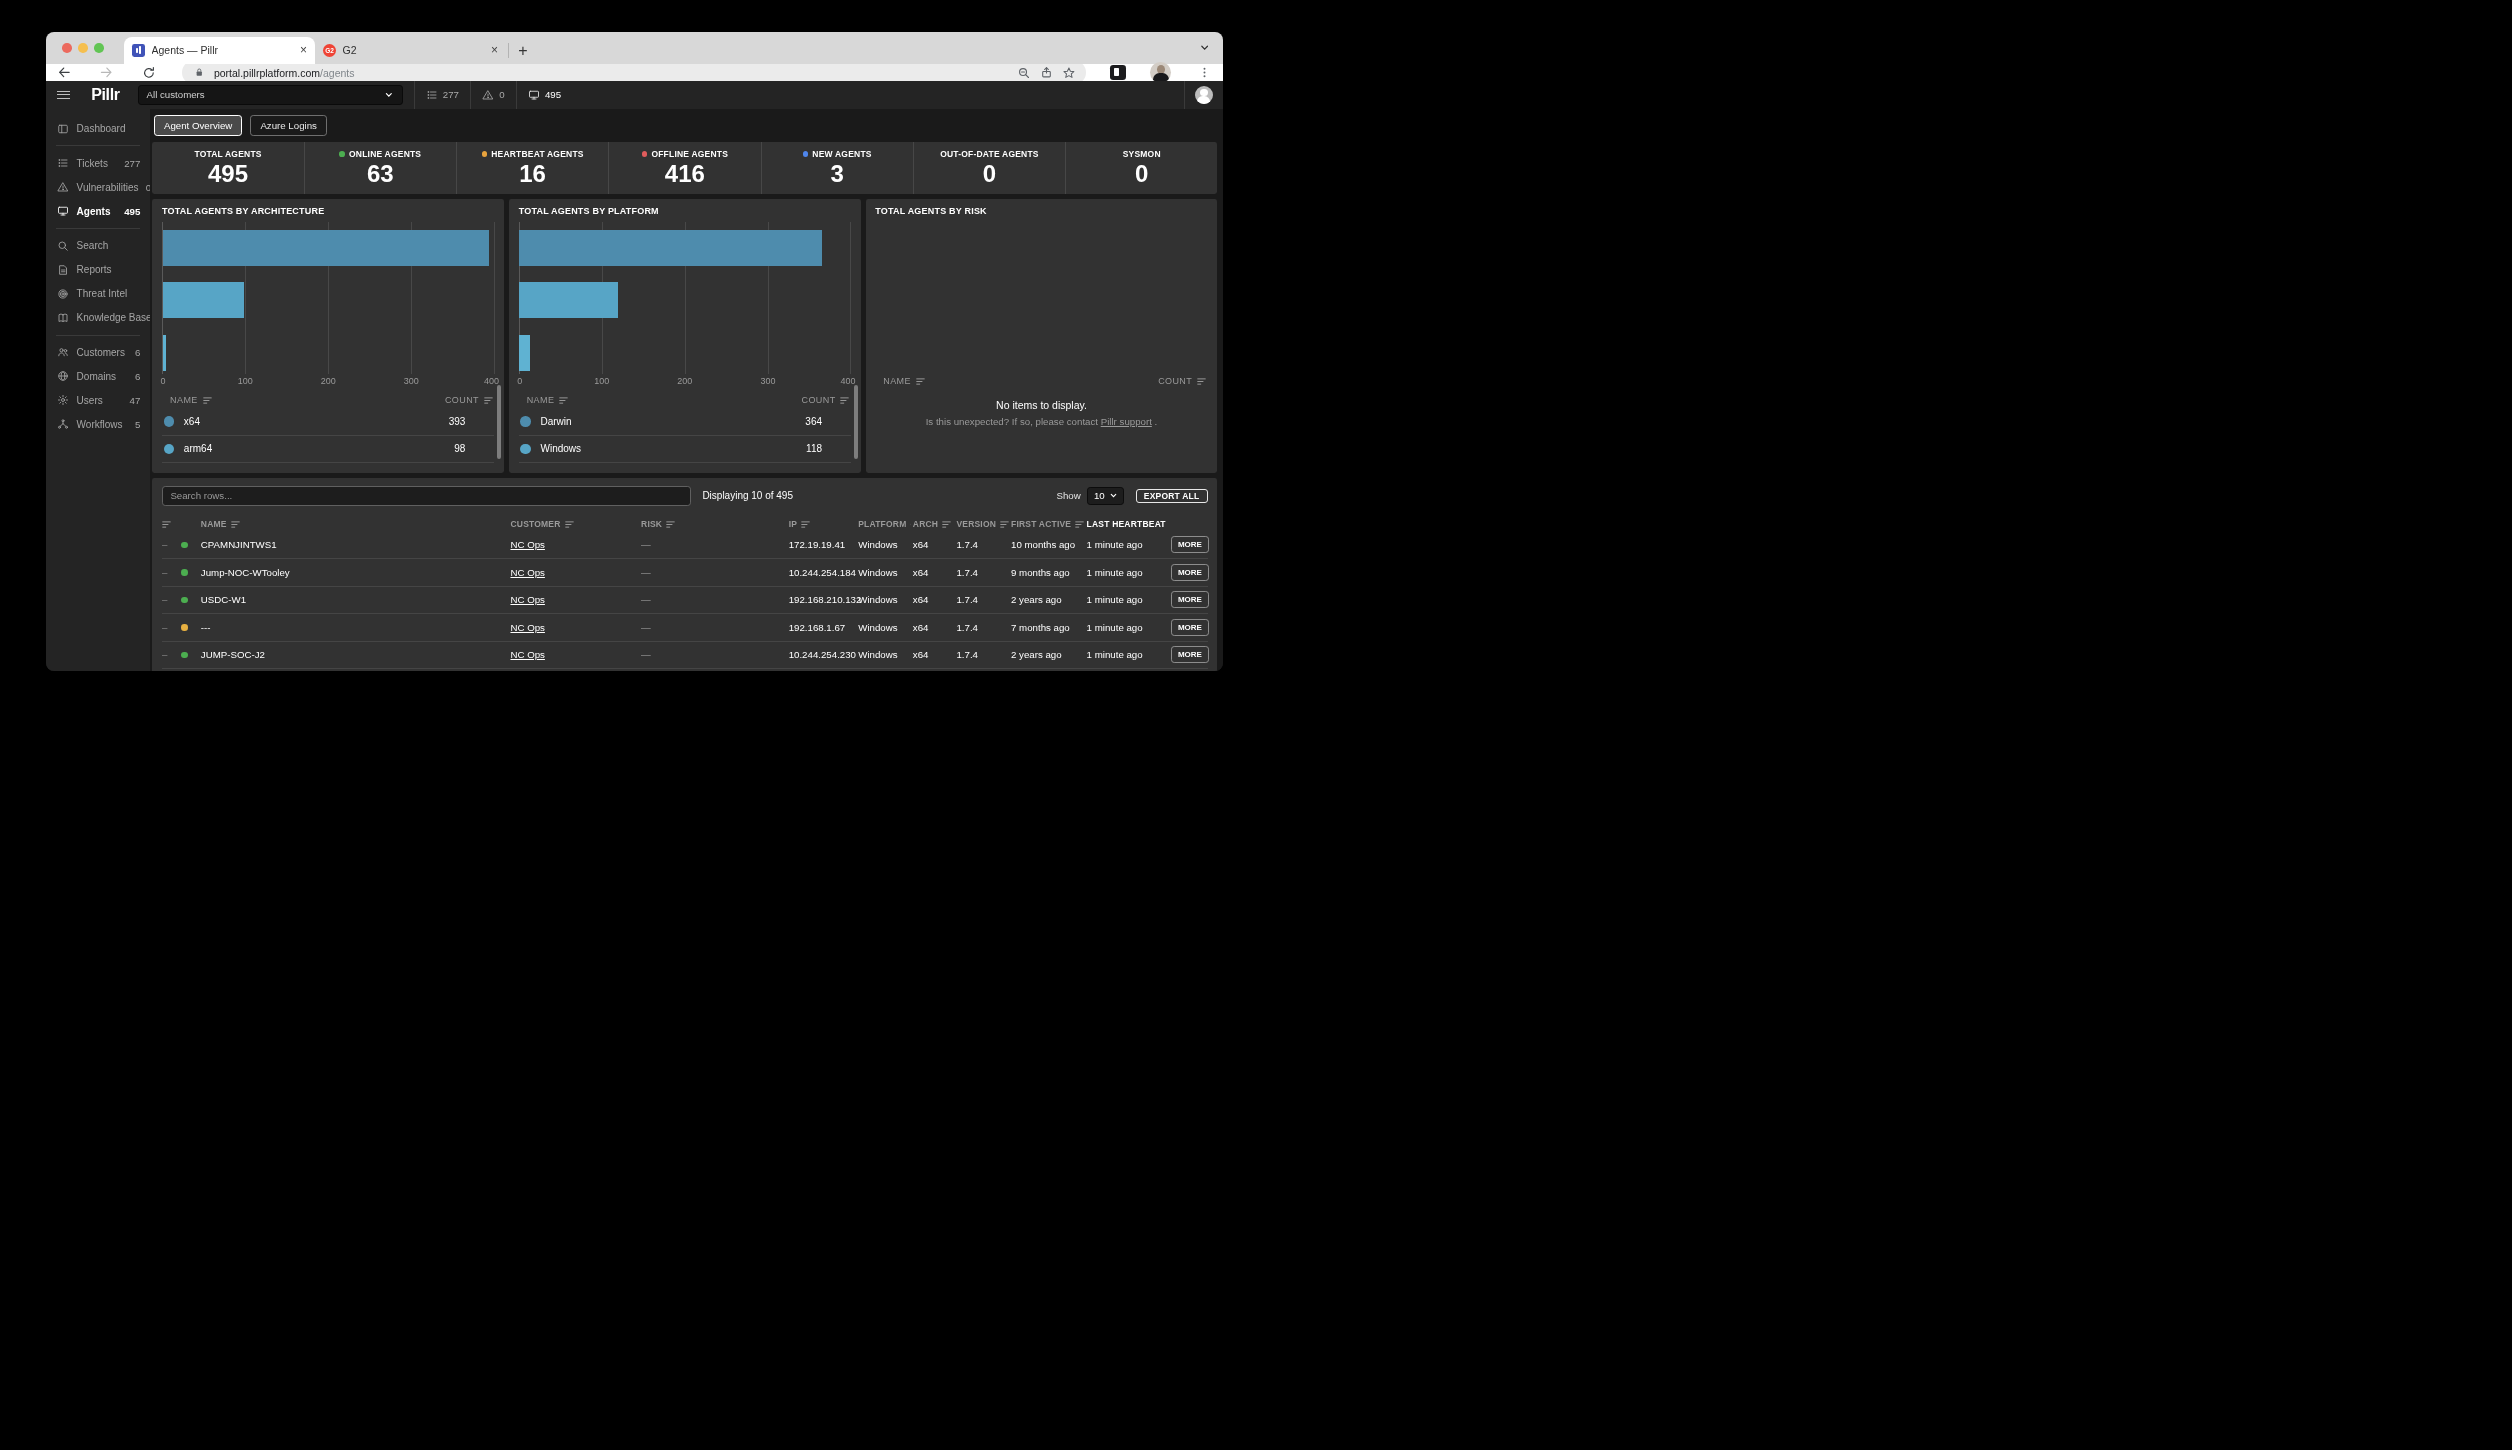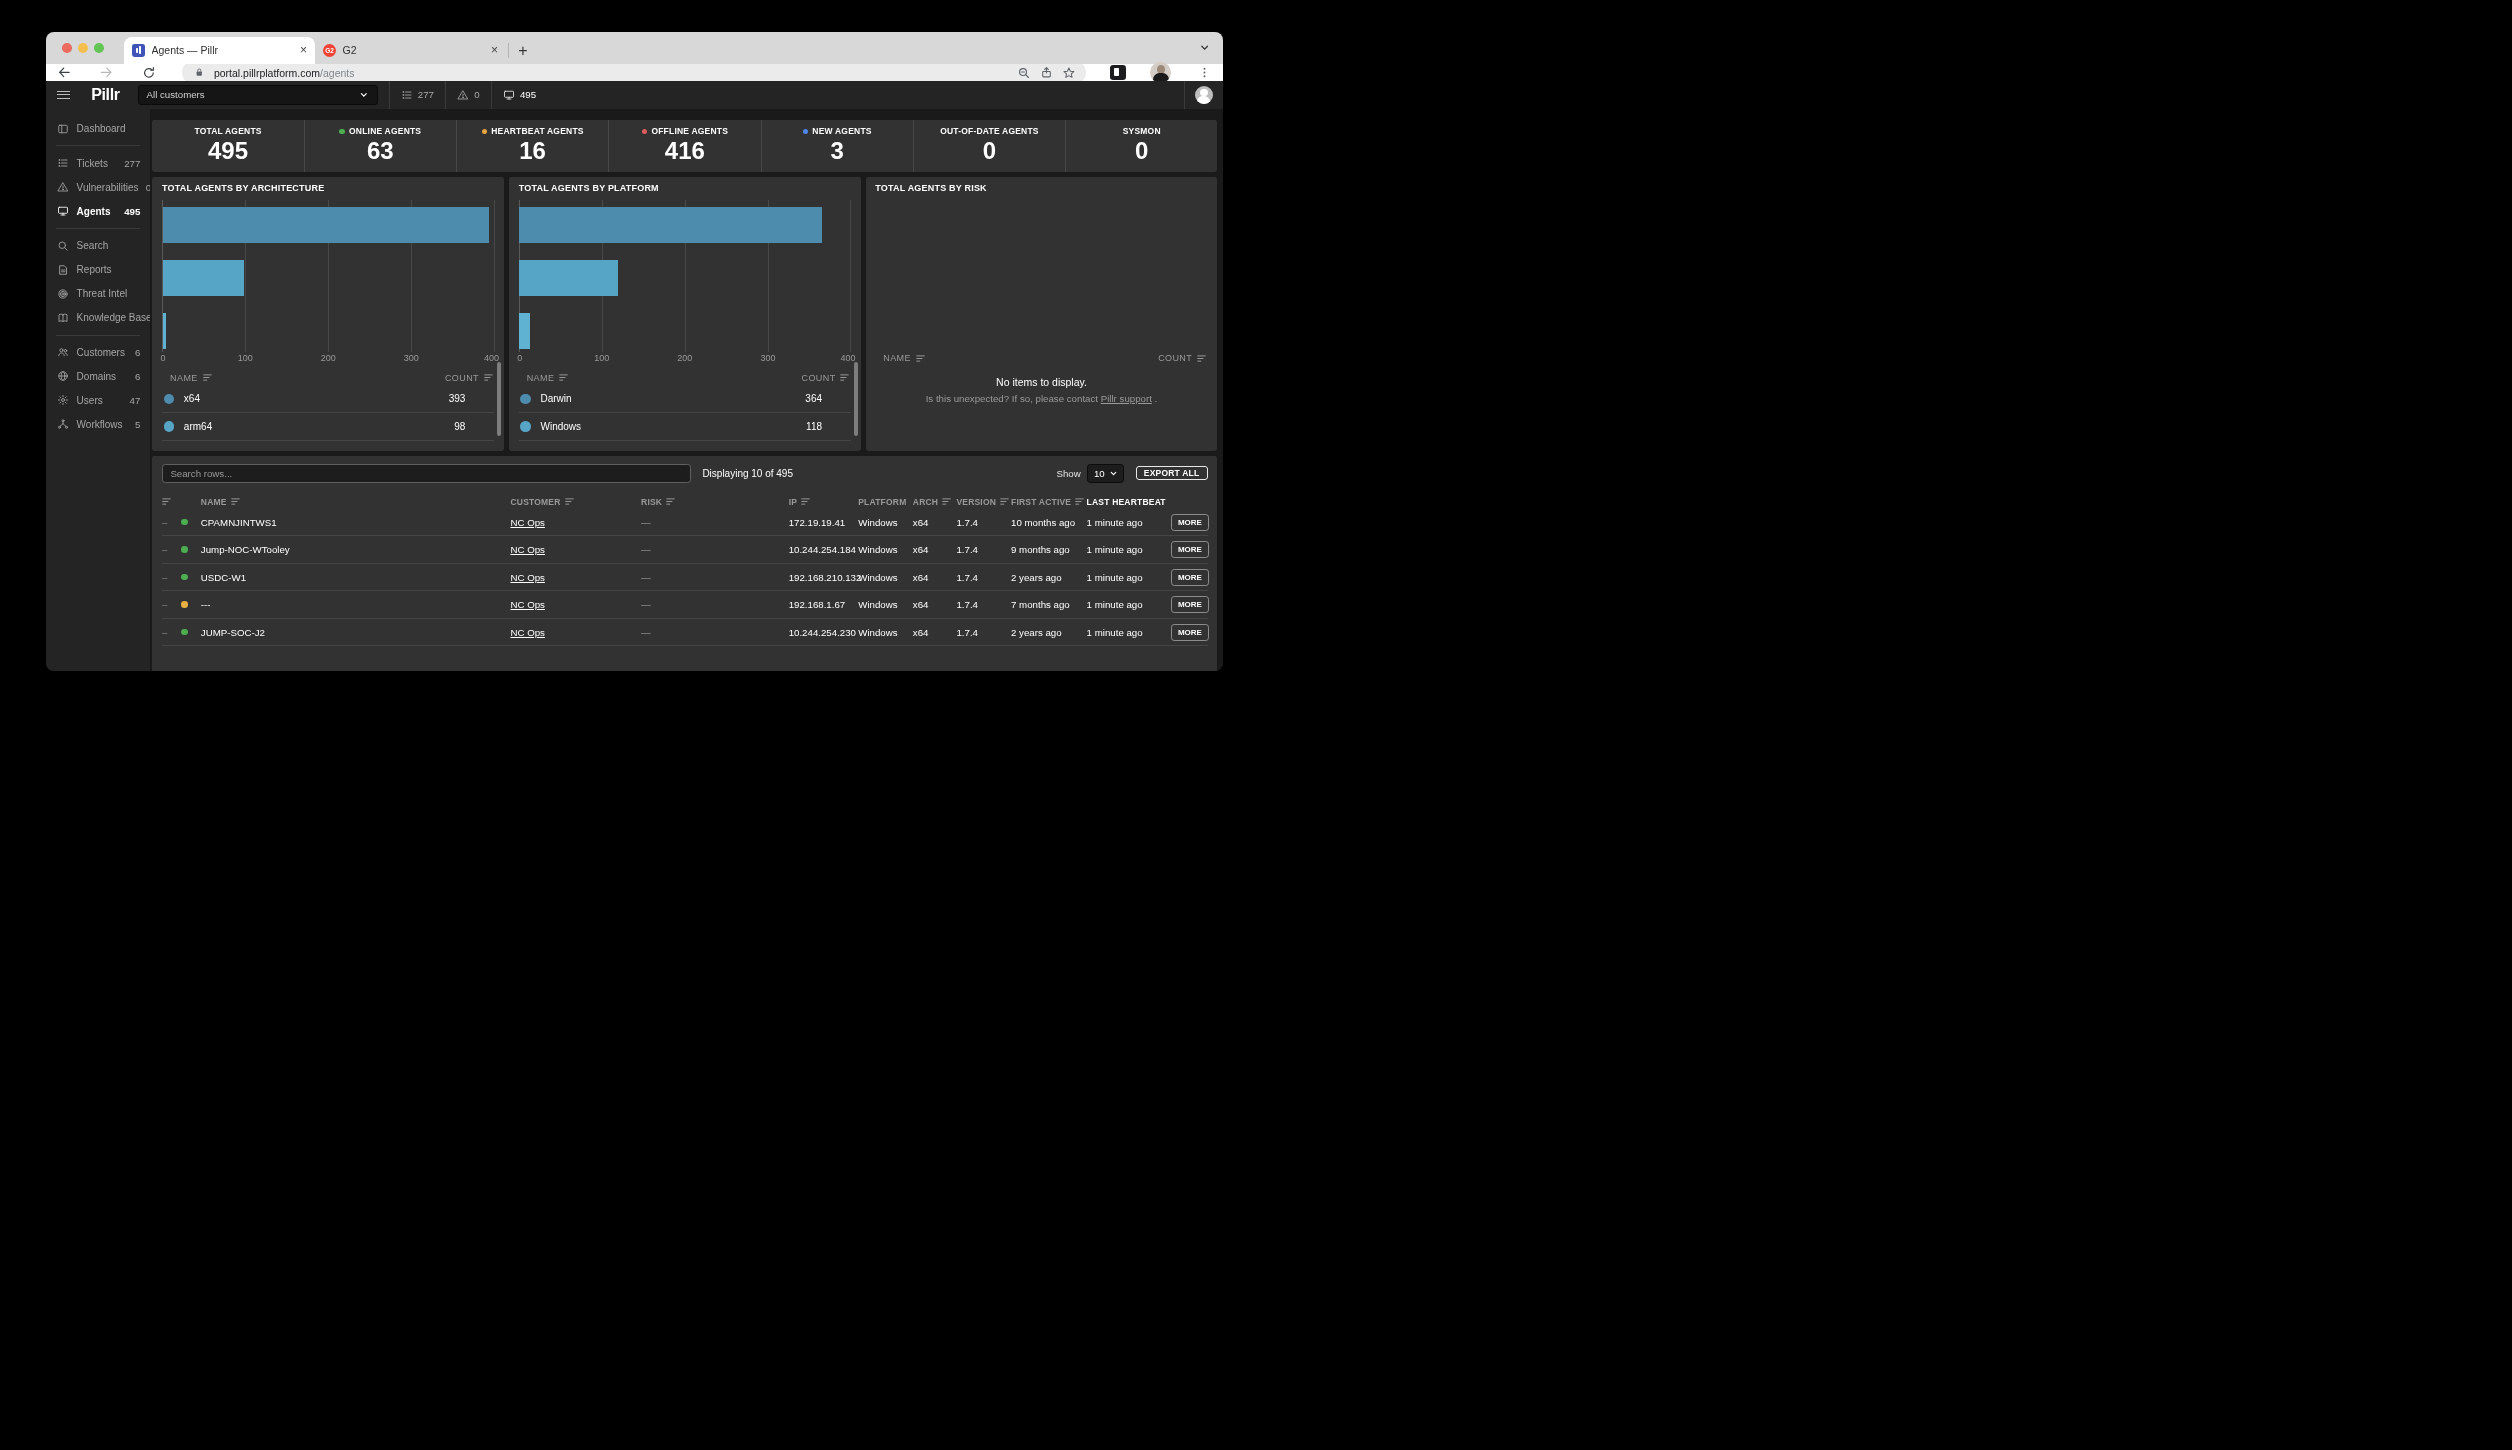--- a/index.html
+++ b/index.html
@@ -41,21 +41,21 @@
   .sbtoggle::after { content:""; position:absolute; left:3.2px; top:3.2px; width:5.7px; height:8px; background:#fff; border-radius:0.8px; }
   .bravatar { width:21px; height:21px; border-radius:50%; background:#d3cdc6; position:relative; overflow:hidden; }
   .bravatar::before { content:""; position:absolute; left:6.5px; top:3.2px; width:8px; height:9px; border-radius:50%; background:#9b8succeed; background:#9b8877; }
   .bravatar::after { content:""; position:absolute; left:2.4px; top:11.3px; width:16px; height:11.3px; border-radius:6.5px 6.5px 0 0; background:#19191b; }
 
   
   .apptop { height:27.5px; background:#242424; display:flex; align-items:center; position:relative; }
   .hamburger { width:13px; margin-left:11.3px; display:flex; flex-direction:column; gap:2.4px; }
   .hamburger i { height:1.2px; background:#bdbdbd; display:block; }
   .brand { color:#fff; font-size:16px; font-weight:800; letter-spacing:-0.4px; margin-left:21px; }
-  .custsel { margin-left:18px; width:240px; height:20px; background:#151515; border:0.8px solid #0a0a0a; border-radius:3.2px;
+  .custsel { margin-left:18px; width:265px; height:20px; background:#151515; border:0.8px solid #0a0a0a; border-radius:3.2px;
     display:flex; align-items:center; padding:0 8px; font-size:9.7px; color:#cfcfcf; }
   .custsel .spacer{ flex:1; }
   .custsel .chev { color:#fff; font-weight:bold; }
   .topdiv { width:0.8px; height:27.5px; background:#3a3a3a; margin:0 11.3px; }
   .topcounter { display:flex; align-items:center; gap:4.9px; font-size:9.7px; color:#a9a9a9; }
   .topcounter.bright { color:#fff; }
   .topcounter .ic { display:flex; }
   .apptop .avatar-cell { position:absolute; right:0; top:0; height:27.5px; width:39px; border-left:0.8px solid #3a3a3a;
     display:flex; align-items:center; justify-content:center; }
   .gravatar { width:18px; height:18px; border-radius:50%; background:#bdbdbd; position:relative; overflow:hidden; }
@@ -415,20 +415,24 @@
               <path d="M12 7.5 v4 M12 11.5 L5.8 16.9 M12 11.5 L18.2 16.9"></path>
             </svg>
           </span>
           <span class="lbl">Workflows</span>
           <span class="cnt">5</span>
         </div>
       </div>
 
     <div class="main">
 
+      <div class="viewtabs">
+        <div class="vbtn active">Agent Overview</div>
+        <div class="vbtn idle">Azure Logins</div>
+      </div>
 
       <div class="statsrow" id="statsrow">
           <div class="stat">
             <span class="lab">
               <span>TOTAL AGENTS</span>
             </span>
             <span class="val">495</span>
           </div>
           <div class="stat">
             <span class="lab">

